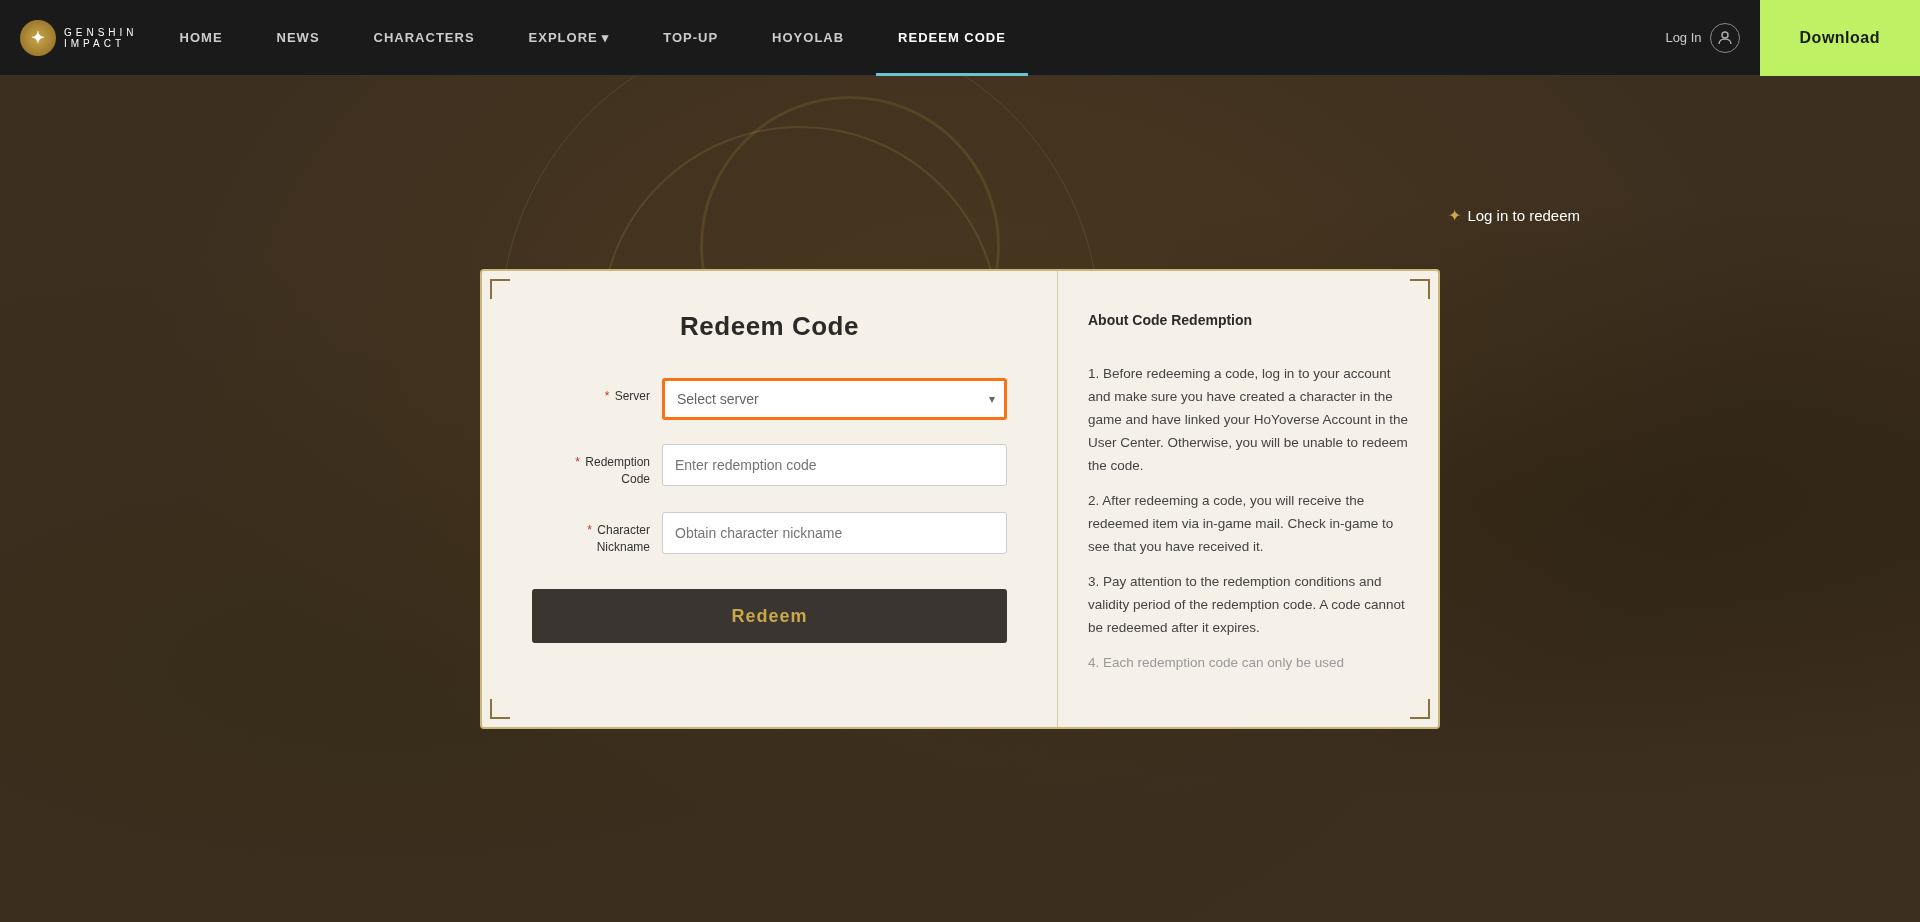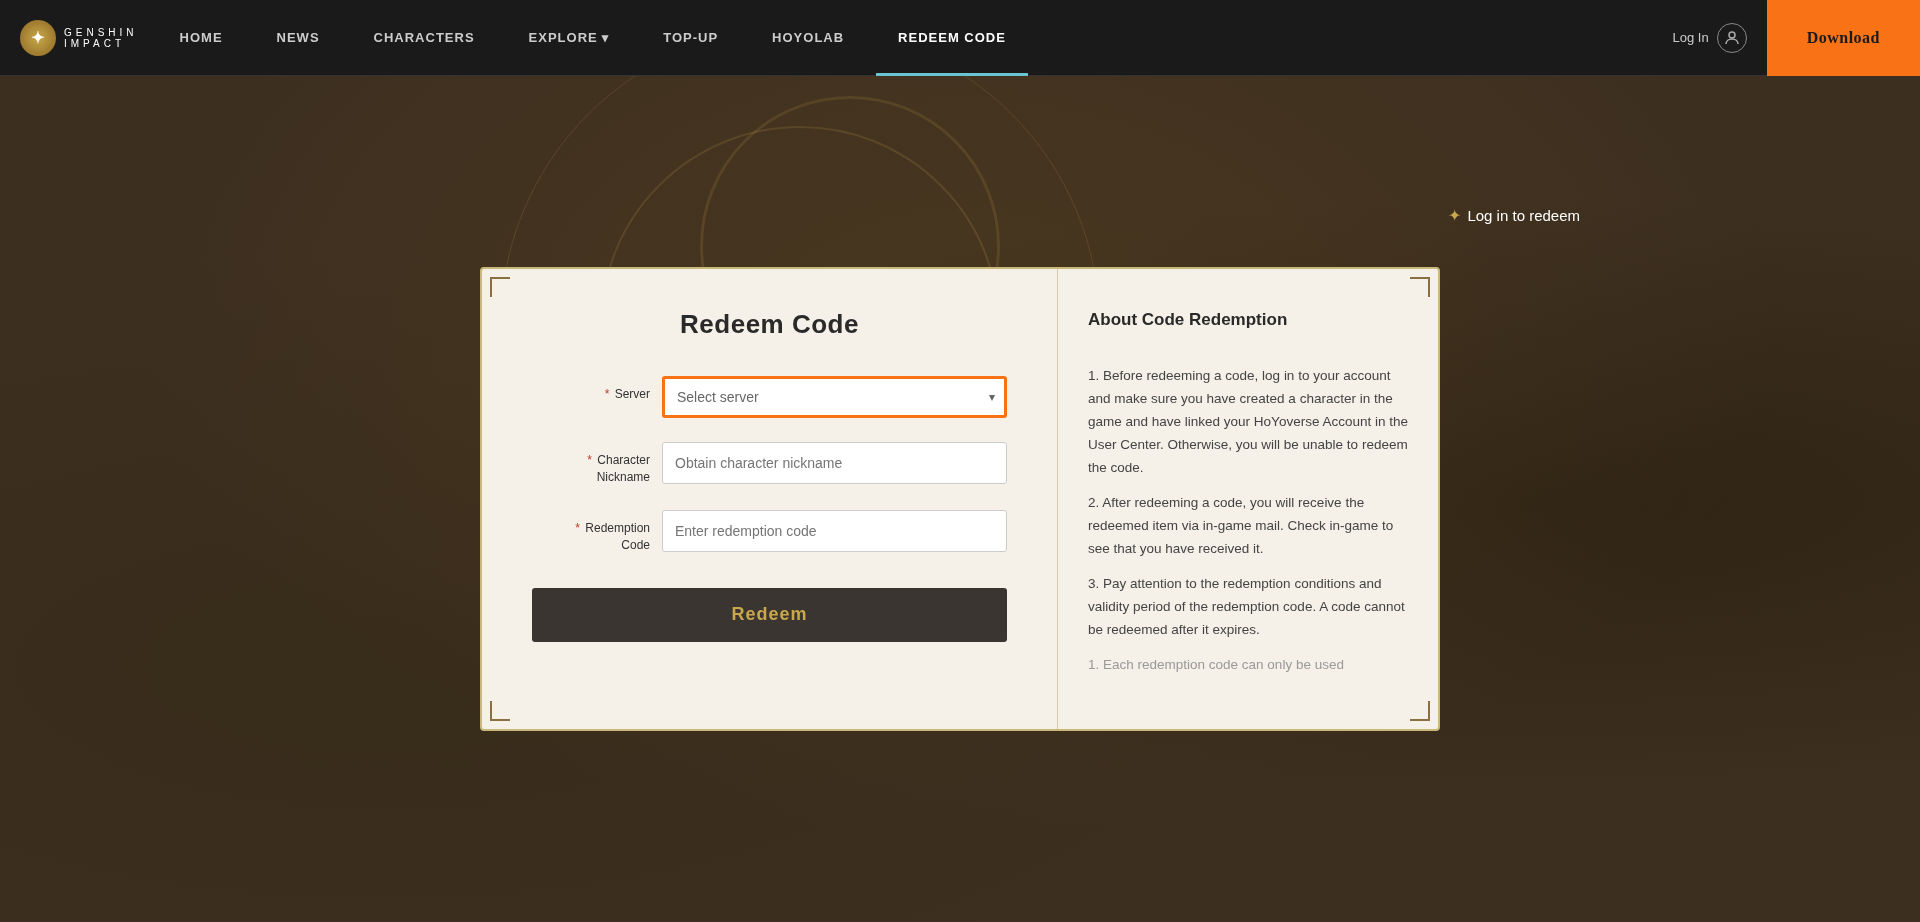--- a/index.html
+++ b/index.html
@@ -44,23 +44,23 @@
     .login-btn {
       color: #ccc; font-size: 13px; background: none; border: none;
       cursor: pointer; display: flex; align-items: center; gap: 8px;
       padding: 0 20px; height: 76px; font-weight: 500;
     }
     .user-icon {
       width: 30px; height: 30px; border-radius: 50%; border: 1px solid #888;
       display: flex; align-items: center; justify-content: center; color: #aaa;
     }
     .download-btn {
-      height: 76px; padding: 0 40px; background: #f97316;
+      height: 76px; padding: 0 40px; background: #bef264;
       color: #1a1a1a; font-size: 16px; font-weight: 700; border: none;
-      cursor: pointer; text-transform: none; letter-spacing: 0.5px; font-family: Liberation Serif, serif;
+      cursor: pointer; text-transform: none; letter-spacing: 0.5px;
     }
 
     
     .hero-bg {
       position: fixed; top: 76px; left: 0; right: 0; bottom: 0;
       background: #3d2f20;
       overflow: hidden;
     }
     .hero-bg::before {
       content: '';
@@ -158,21 +158,21 @@
       border: none; border-radius: 3px; font-size: 18px; font-weight: 600;
       cursor: pointer; letter-spacing: 1px; transition: background 0.2s;
     }
 
     
     .modal-right {
       width: 380px; padding: 40px 30px 40px 30px;
       overflow-y: auto; position: relative;
     }
     .modal-right-title {
-      font-size: 17px; font-weight: 700; color: #2a2a2a;
+      font-size: 14px; font-weight: 700; color: #2a2a2a;
       margin-bottom: 34px; line-height: 1.3;
     }
     .modal-right-text {
       font-size: 13.5px; color: #444; line-height: 1.7;
     }
     .modal-right-text p { margin-bottom: 12px; }
     .modal-right-text .faded { color: #999; }
 
     
     .modal-right::-webkit-scrollbar { width: 4px; }
@@ -249,42 +249,42 @@
               <option value="">Select server</option>
             </select>
             <span class="select-arrow">▾</span>
           </div>
         </div>
 
         
         <div class="form-group">
           <label class="form-label">
             <span class="required-star">*</span>
+            Redemption<br>Code
+          </label>
+          <input class="form-control" type="text" placeholder="Enter redemption code" style="">
+        </div>
+
+        
+        <div class="form-group">
+          <label class="form-label">
+            <span class="required-star">*</span>
             Character<br>Nickname
           </label>
           <input class="form-control" type="text" placeholder="Obtain character nickname" style="">
-        </div>
-
-        
-        <div class="form-group">
-          <label class="form-label">
-            <span class="required-star">*</span>
-            Redemption<br>Code
-          </label>
-          <input class="form-control" type="text" placeholder="Enter redemption code" style="">
         </div>
 
         
         <button class="redeem-btn">Redeem</button>
       </div>
 
       <div class="modal-right">
         <h3 class="modal-right-title">About Code Redemption</h3>
         <div class="modal-right-text">
           <p>1. Before redeeming a code, log in to your account and make sure you have created a character in the game and have linked your HoYoverse Account in the User Center. Otherwise, you will be unable to redeem the code.</p>
           <p>2. After redeeming a code, you will receive the redeemed item via in-game mail. Check in-game to see that you have received it.</p>
           <p>3. Pay attention to the redemption conditions and validity period of the redemption code. A code cannot be redeemed after it expires.</p>
-          <p class="faded">1. Each redemption code can only be used</p>
+          <p class="faded">4. Each redemption code can only be used</p>
         </div>
       </div>
     </div>
   </div>
 </div>
 
 </body></html>

